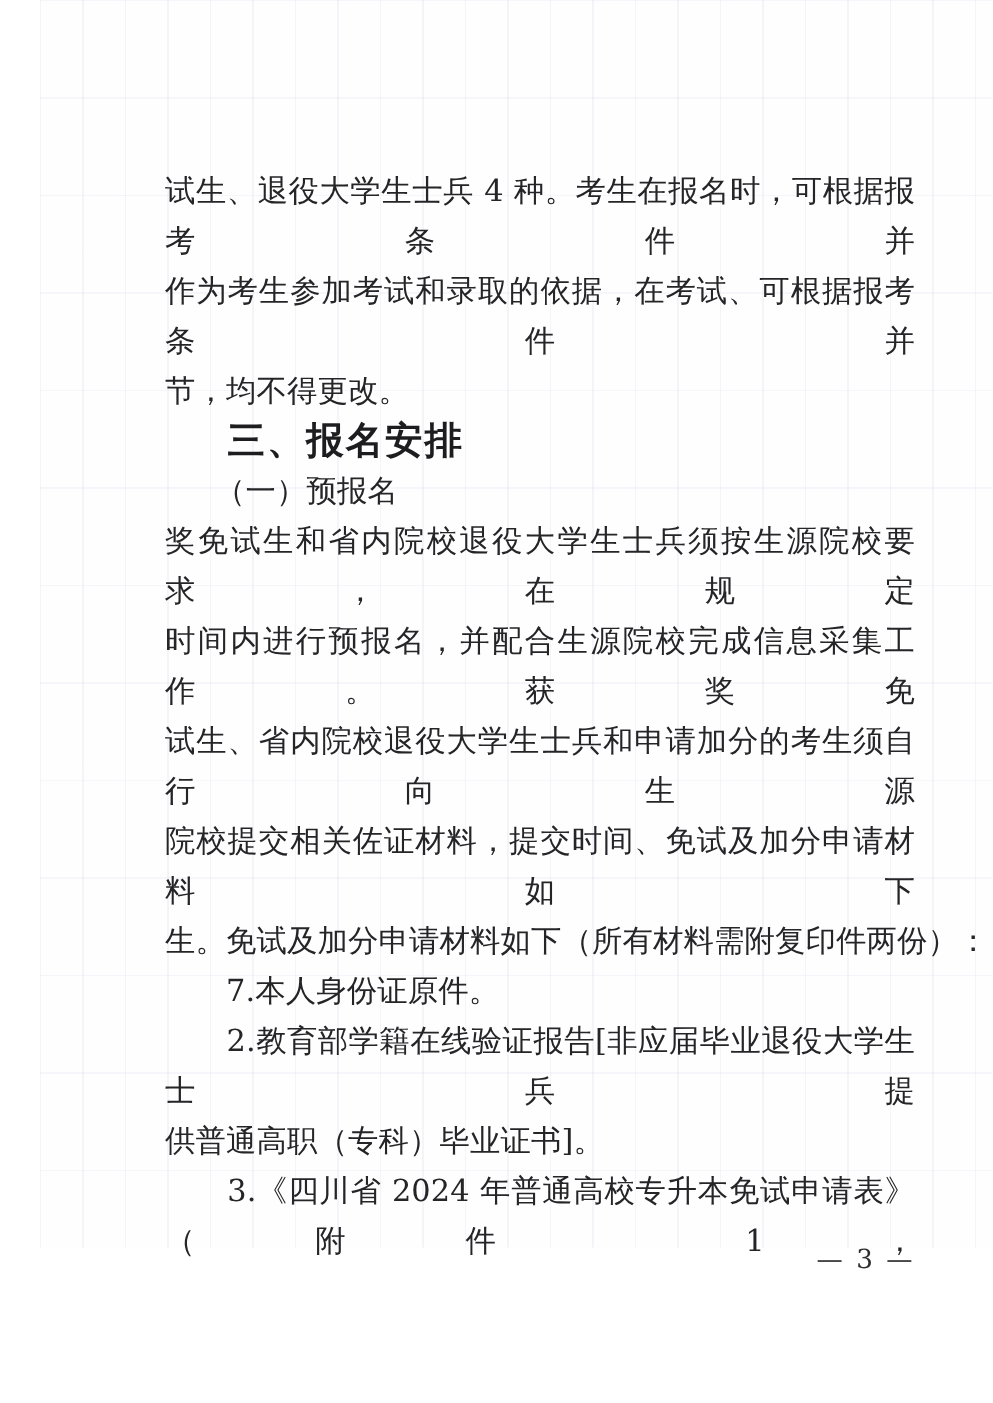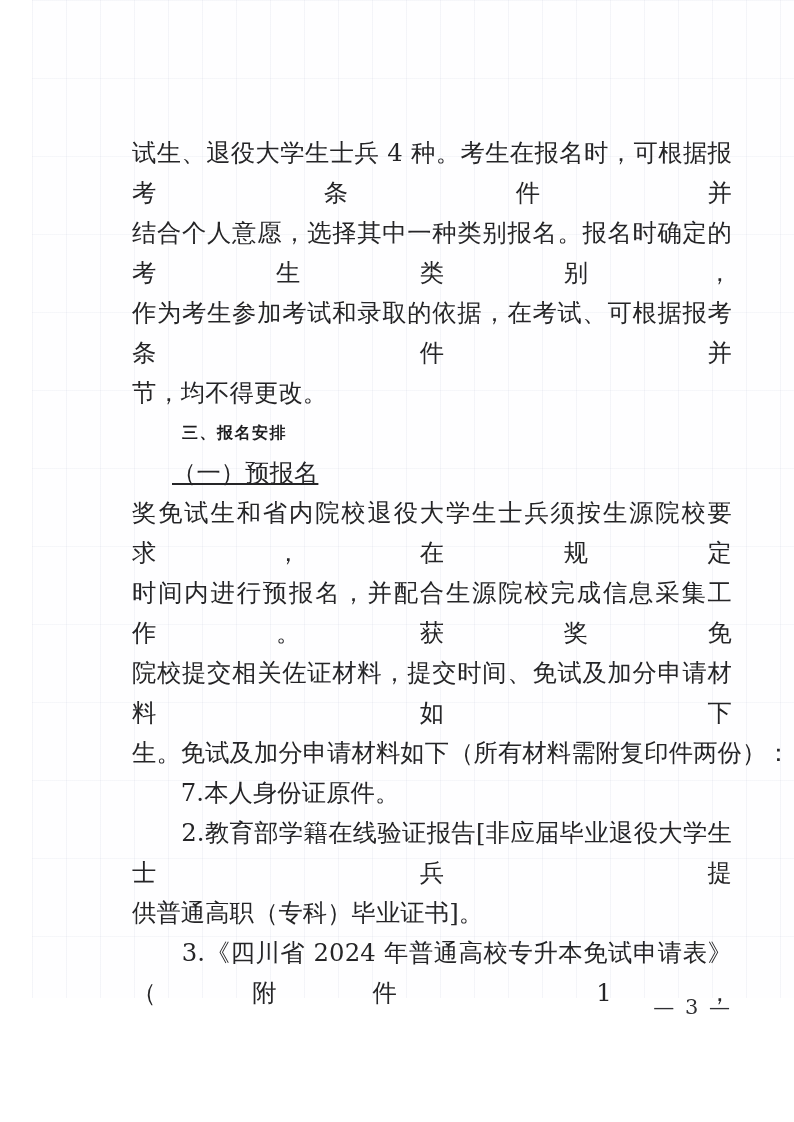--- a/index.html
+++ b/index.html
@@ -56,21 +56,21 @@
   .just {
     display: block;
     text-align: justify;
     text-align-last: justify;
     white-space: normal;
   }
 
   .heading {
     font-family: Liberation Serif, serif;
     font-weight: bold;
-    font-size: 16px;
+    font-size: 30px;
     line-height: 40px;
     color: #1d1d1f;
     letter-spacing: 1.5px;
     white-space: pre;
   }
 
   .blk { display: block; }
 
   #footer {
     position: absolute;
@@ -86,32 +86,32 @@
 </style>
 </head>
 <body>
 
 <div id="page">
 
   <div id="content">
 
     <div>
       <span class="line just blk">试生、退役大学生士兵 4 种。考生在报名时，可根据报考条件并</span>
-      <span class="line just blk">结合个人意愿，选择其中一种类别报名。报名时确定的考生类别，</span>
       <span class="line just blk">作为考生参加考试和录取的依据，在考试、可根据报考条件并</span>
       <span class="line blk">节，均不得更改。</span>
     </div>
 
     <div class="heading" style="padding-left:50px;">三、报名安排</div>
 
-    <div class="line blk" style="padding-left:40px;text-decoration:underline;">（一）预报名</div>
+    <div class="line blk" style="padding-left:40px;">（一）预报名</div>
 
     <div>
       <span class="line just blk">奖免试生和省内院校退役大学生士兵须按生源院校要求，在规定</span>
       <span class="line just blk">时间内进行预报名，并配合生源院校完成信息采集工作。获奖免</span>
+      <span class="line just blk">试生、省内院校退役大学生士兵和申请加分的考生须自行向生源</span>
       <span class="line just blk">院校提交相关佐证材料，提交时间、免试及加分申请材料如下</span>
       <span class="line blk">生。免试及加分申请材料如下（所有材料需附复印件两份）：</span>
     </div>
 
     <div>
       <span class="line blk">　　7.本人身份证原件。</span>
     </div>
 
     <div>
       <span class="line just blk">　　2.教育部学籍在线验证报告[非应届毕业退役大学生士兵提</span>

